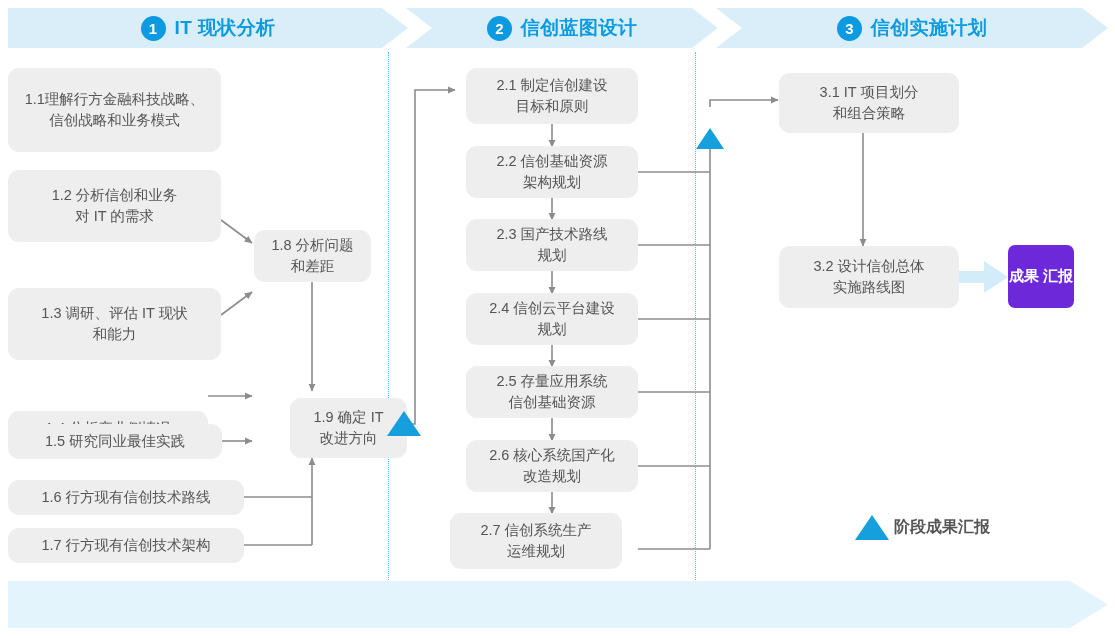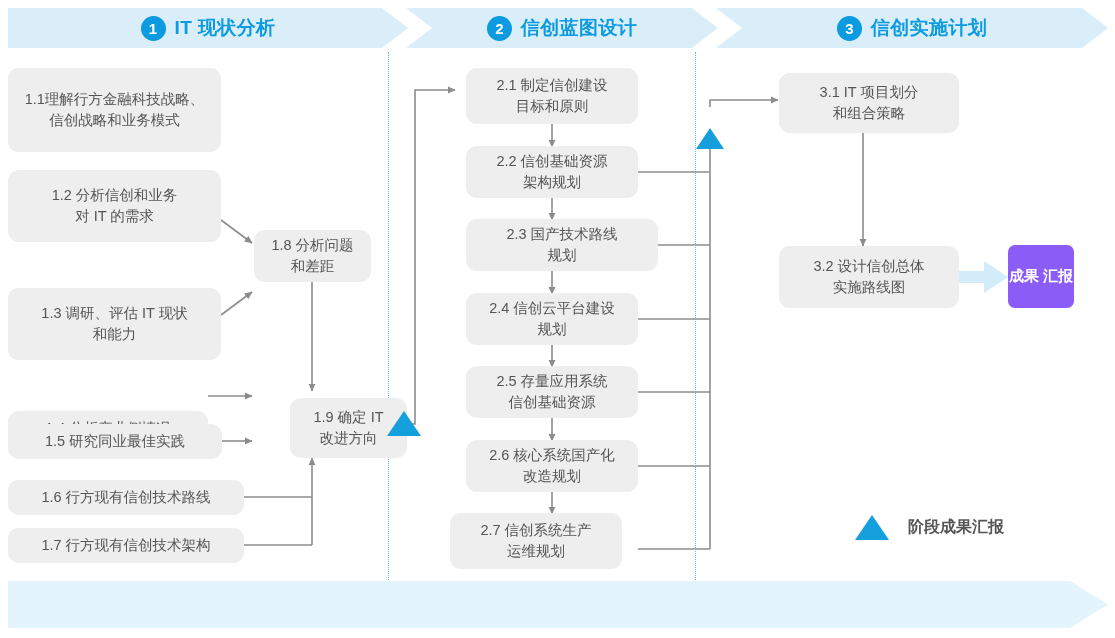--- a/index.html
+++ b/index.html
@@ -40,38 +40,38 @@
     background:#eeeeee; border-radius:11px;
     color:#555555; font-size:14.5px; line-height:1.45;
     display:flex; align-items:center; justify-content:center;
     text-align:center; padding:4px 8px;
   }
   .node span{ display:block; }
 
   
   .result-badge{
     position:absolute; z-index:3;
-    background:#8b5cf6; border-radius:7px;
+    background:#6d28d9; border-radius:7px;
     color:#ffffff; font-size:15px; font-weight:bold; line-height:1.35;
     display:flex; align-items:center; justify-content:center; text-align:center;
   }
 
   
   .tri{
     position:absolute; z-index:4; width:0; height:0;
     border-left:17px solid transparent;
     border-right:17px solid transparent;
     border-bottom:25px solid #159fdd;
   }
   .tri.small{
     border-left-width:14px; border-right-width:14px; border-bottom-width:21px;
   }
 
   
-  #legend{ position:absolute; left:855px; top:515px; z-index:4; display:flex; align-items:center; gap:19px; }
+  #legend{ position:absolute; left:855px; top:515px; z-index:4; display:flex; align-items:center; gap:5px; }
   #legend .tri-legend{
     width:0;height:0;
     border-left:17px solid transparent;
     border-right:17px solid transparent;
     border-bottom:25px solid #159fdd;
   }
   #legend .legend-label{ color:#555555; font-size:16px; font-weight:bold; white-space:nowrap; }
 
   
   #bottom-banner{
@@ -226,21 +226,21 @@
       <span>2.1 制定信创建设</span>
       <span>目标和原则</span>
     </div>
   </div>
   <div class="node" style="left:466px; top:146px; width:172px; height:52px;">
     <div>
       <span>2.2 信创基础资源</span>
       <span>架构规划</span>
     </div>
   </div>
-  <div class="node" style="left:466px; top:219px; width:192px; height:52px;">
+  <div class="node" style="left:466px; top:219px; width:172px; height:52px;">
     <div>
       <span>2.3 国产技术路线</span>
       <span>规划</span>
     </div>
   </div>
   <div class="node" style="left:466px; top:293px; width:172px; height:52px;">
     <div>
       <span>2.4 信创云平台建设</span>
       <span>规划</span>
     </div>

